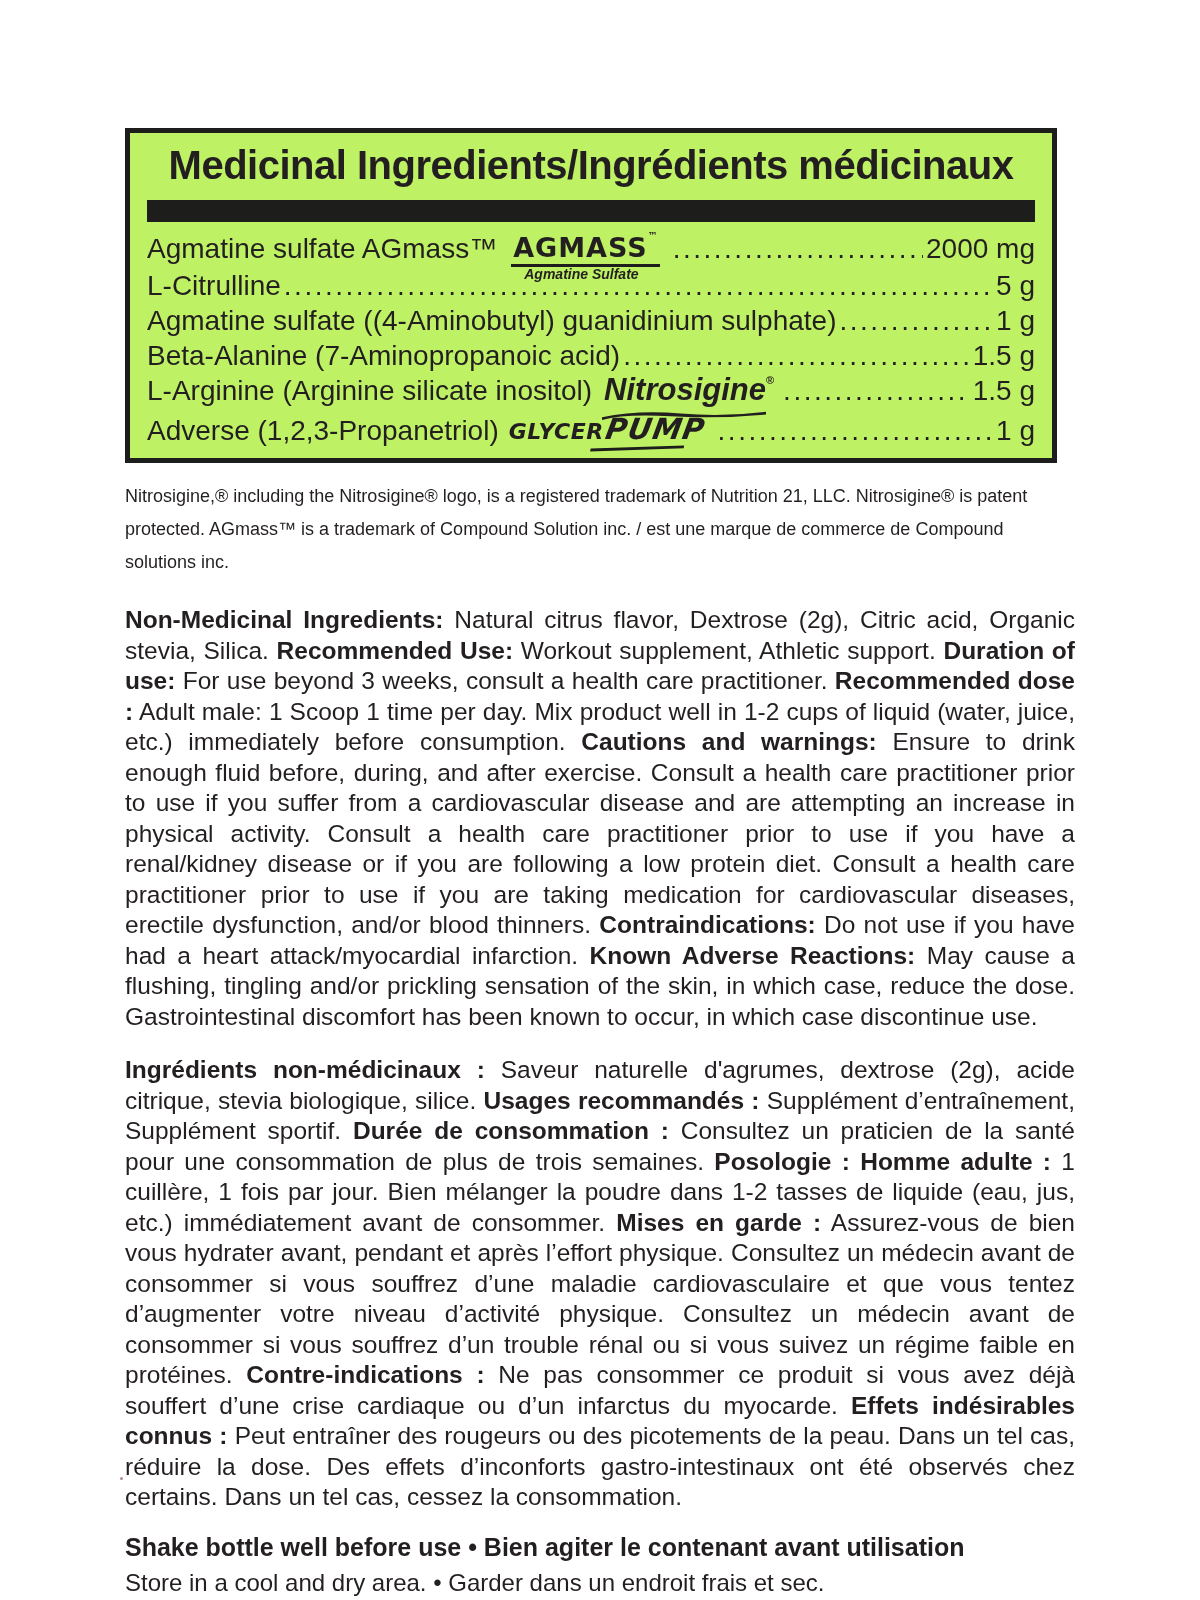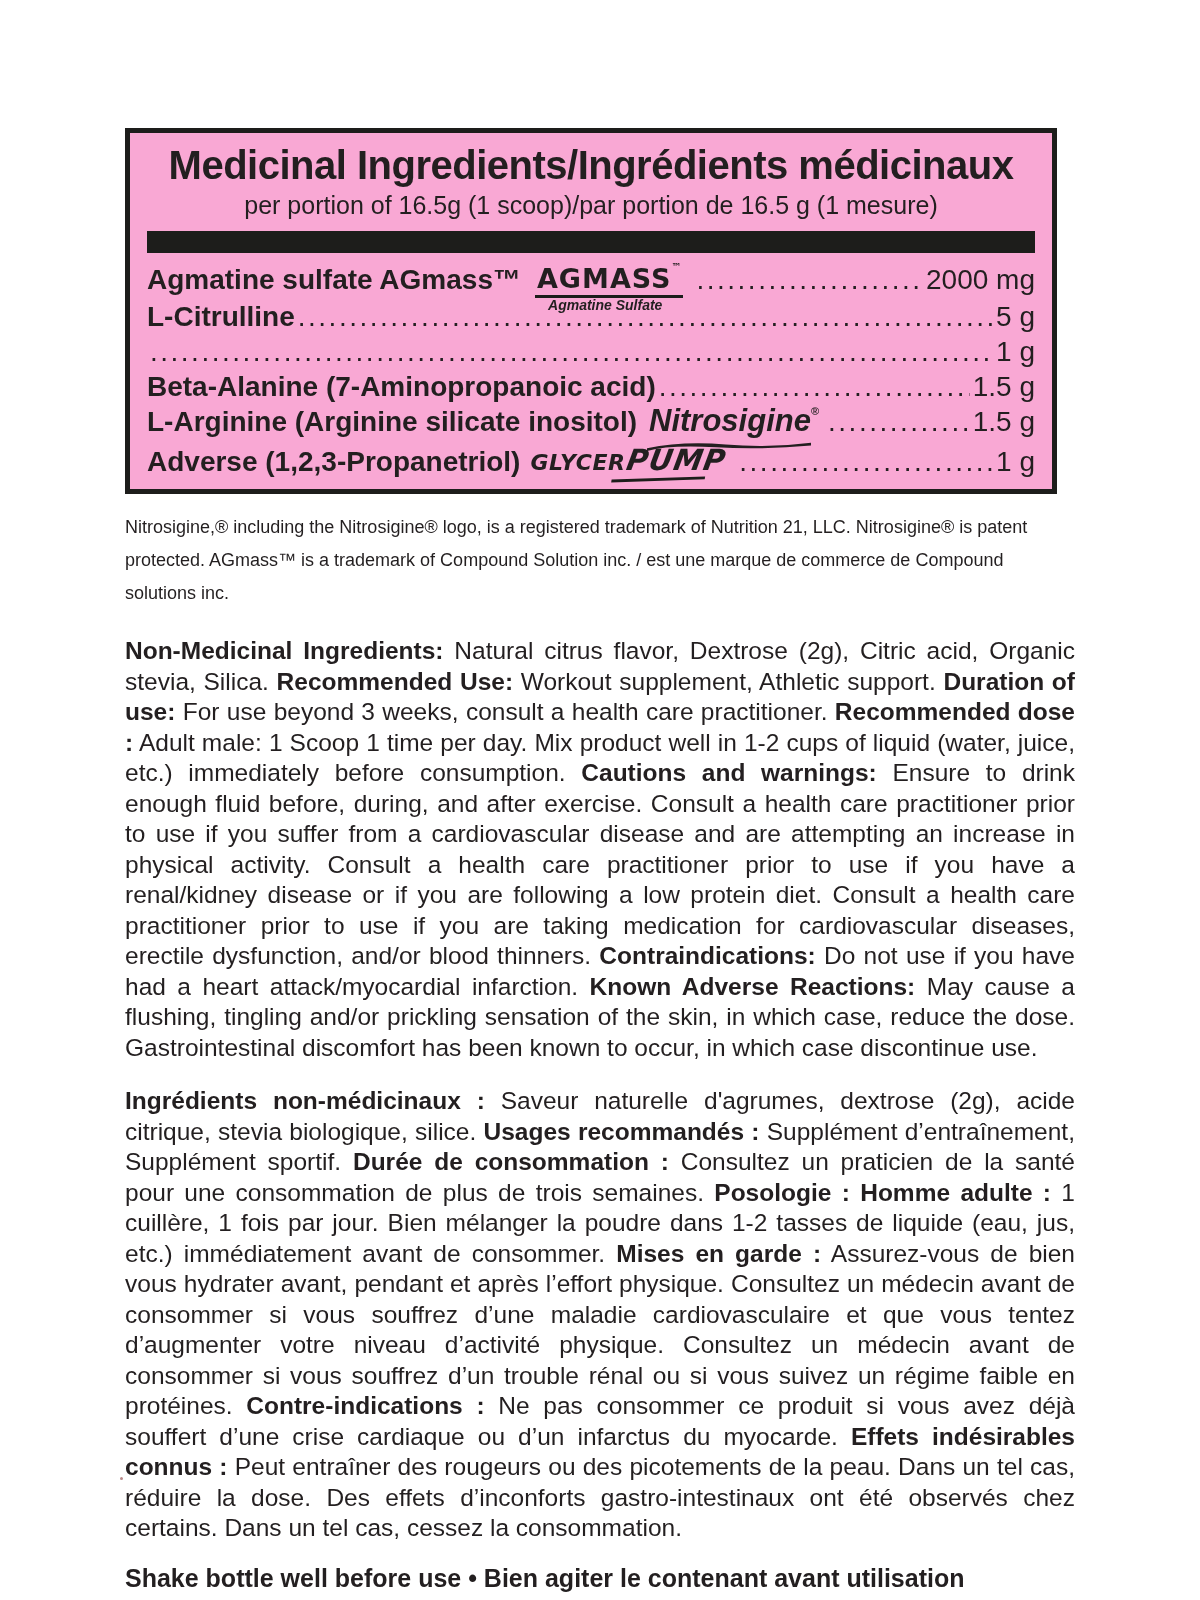--- a/index.html
+++ b/index.html
@@ -13,21 +13,21 @@
     overflow:hidden;
   }
   .content { width:950px; margin-left:125px; }
 
   
   .panel {
     margin-top:128px;
     width:932px;
     border:5px solid #1d1d1b;
     padding:8px 0 10px;
-    background:#f9a8d4;
+    background:#bef264;
   }
   .panel-title {
     text-align:center;
     font-weight:bold;
     font-size:40px;
     letter-spacing:-0.5px;
     line-height:48px;
   }
   .panel-subtitle {
     text-align:center;
@@ -41,21 +41,21 @@
     margin:11px 17px 9px;
   }
   .ing-rows { padding:0 17px; }
   .ing-row {
     display:flex;
     align-items:baseline;
     font-size:28px;
     line-height:35px;
     white-space:nowrap;
   }
-  .ing-name { flex:0 0 auto;font-weight:bold; }
+  .ing-name { flex:0 0 auto; }
   .dots {
     flex:1 1 auto;
     overflow:hidden;
     white-space:nowrap;
     letter-spacing:2.5px;
     margin:0 3px;
     min-width:20px;
   }
   .ing-value { flex:0 0 auto; text-align:right; }
 
@@ -169,21 +169,20 @@
   }
 </style>
 </head>
 <body>
 
 <div class="page">
   <div class="content">
 
     <div class="panel">
       <div class="panel-title">Medicinal Ingredients/Ingrédients médicinaux</div>
-      <div class="panel-subtitle">per portion of 16.5g (1 scoop)/par portion de 16.5 g (1 mesure)</div>
       <div class="black-bar"></div>
 
       <div class="ing-rows">
 
         <div class="ing-row">
           <span class="ing-name">Agmatine sulfate AGmass™</span>
           <span class="agmass-logo">
             <span class="agmass-word"><span>agmass</span><span class="agmass-tm">™</span></span>
             <span class="agmass-sub">Agmatine Sulfate</span>
           </span>
@@ -191,20 +190,21 @@
           <span class="ing-value">2000 mg</span>
         </div>
 
         <div class="ing-row">
           <span class="ing-name">L-Citrulline</span>
           <span class="dots">............................................................................................................................................................................................................................................................................................................</span>
           <span class="ing-value">5 g</span>
         </div>
 
         <div class="ing-row">
+          <span class="ing-name">Agmatine sulfate ((4-Aminobutyl) guanidinium sulphate)</span>
           <span class="dots">............................................................................................................................................................................................................................................................................................................</span>
           <span class="ing-value">1 g</span>
         </div>
 
         <div class="ing-row">
           <span class="ing-name">Beta-Alanine (7-Aminopropanoic acid)</span>
           <span class="dots">............................................................................................................................................................................................................................................................................................................</span>
           <span class="ing-value">1.5 g</span>
         </div>
 

